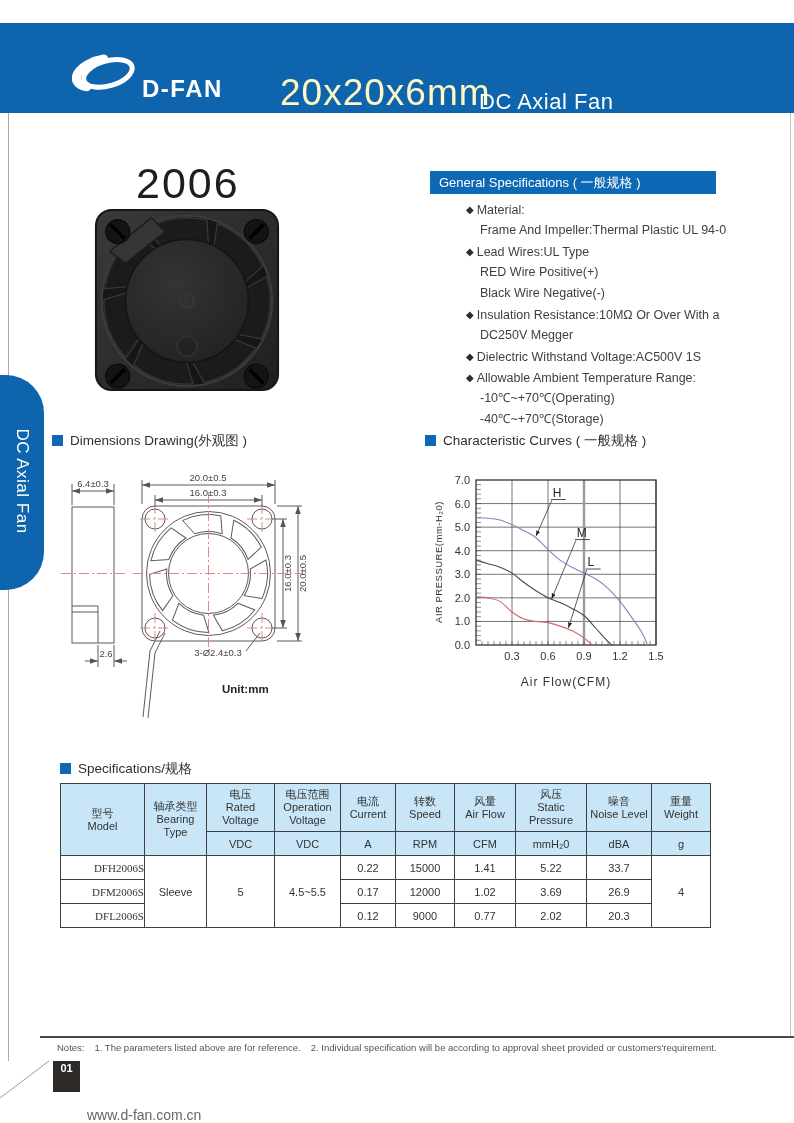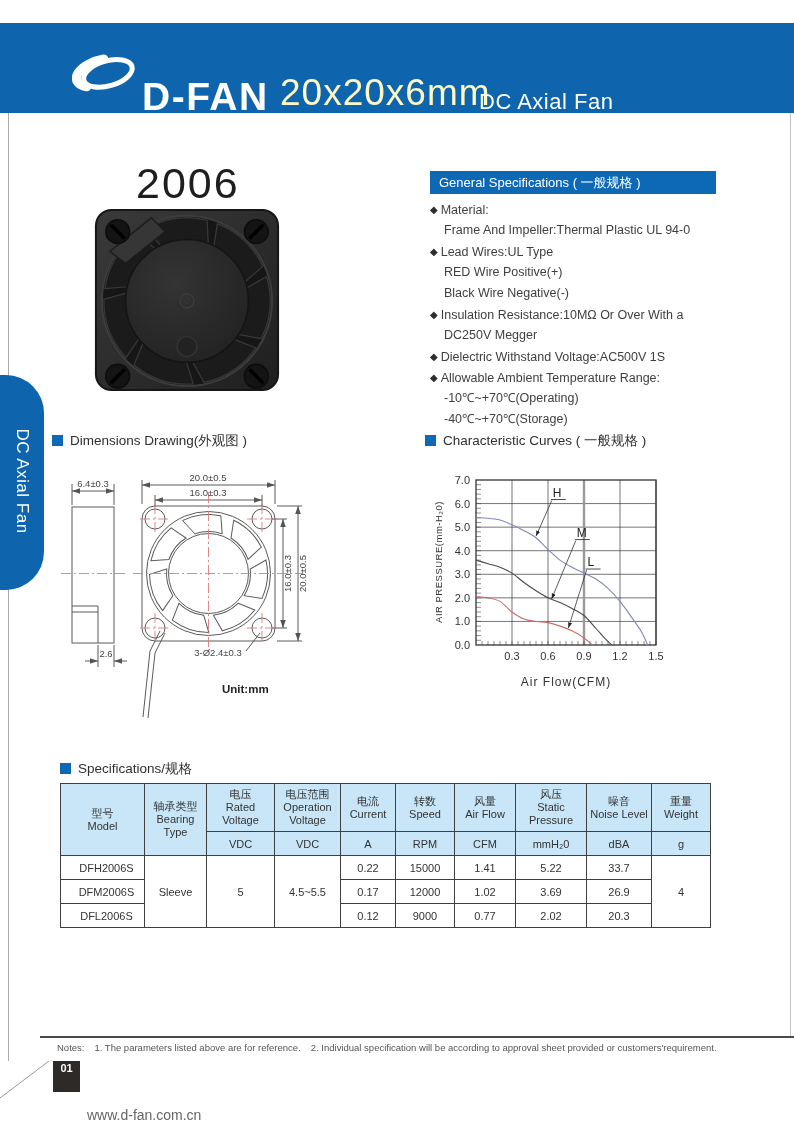--- a/index.html
+++ b/index.html
@@ -1,36 +1,36 @@
 <!DOCTYPE html>
 <html><head>
 <meta charset="utf-8">
 <style>
   html,body{margin:0;padding:0;background:#e8e8e8;}
   #page{position:relative;width:794px;height:1123px;background:#fff;margin:0 auto;
         font-family:"Liberation Sans",sans-serif;color:#3c3c3c;overflow:hidden;}
   .abs{position:absolute;}
   
   #band{left:0;top:23px;width:794px;height:90px;background:#0e64ad;}
-  #brand{left:142px;top:52px;font-size:39px;font-weight:bold;color:#fff;letter-spacing:1.5px;}
+  #brand{left:142px;top:52px;font-size:24px;font-weight:bold;color:#fff;letter-spacing:1.5px;}
   #sizeTitle{left:280px;top:49px;font-size:37px;color:#fef9c3;letter-spacing:1px;}
   #prodType{left:479px;top:66px;font-size:22px;color:#fff;letter-spacing:.5px;}
   
   #sideTab{left:0;top:375px;width:44px;height:215px;background:#0e64ad;border-radius:0 38px 38px 0;}
   #sideTabText{left:-64px;top:96px;width:172px;text-align:center;color:#fff;font-size:17px;
                transform:rotate(90deg);letter-spacing:.5px;}
   
   .vline{width:1px;background:#aaa;}
   
   #modelHeading{left:136px;top:131px;font-size:43px;color:#1e1e1e;letter-spacing:2px;margin-top:28px;}
   
   #gsBar{left:430px;top:171px;width:286px;height:23px;background:#0d68b6;color:#fff;
          font-size:13px;line-height:23px;padding-left:9px;box-sizing:border-box;}
   #gsList{left:430px;top:199px;width:330px;font-size:12.5px;color:#3f3f3f;}
-  .gs-line{height:21px;line-height:21px;white-space:nowrap;}
+  .gs-line{height:21px;line-height:21px;white-space:nowrap;margin-left:36px;}
   .gs-bullet{font-size:10px;color:#2e2e2e;margin-right:3px;vertical-align:1px;}
   .gs-cont{padding-left:14px;}
   
   .secTitle{font-size:13.5px;color:#2f2f2f;}
   .sq{display:inline-block;width:11px;height:11px;background:#0d68b6;margin-right:7px;vertical-align:-1px;}
   
   .ctick{font-size:11px;fill:#333;font-family:"Liberation Sans",sans-serif;}
   .cyl{font-size:9.5px;fill:#333;letter-spacing:.5px;}
   .cxl{font-size:12px;fill:#333;letter-spacing:1px;}
   .cann{font-size:12px;fill:#222;}
@@ -38,21 +38,21 @@
   .dtxt{font-size:9.5px;fill:#444;font-family:"Liberation Sans",sans-serif;}
   .dunit{font-size:11.5px;font-weight:bold;fill:#222;}
   
   #specTable{left:60px;top:783px;width:650px;border-collapse:collapse;table-layout:fixed;
              font-size:11px;color:#333;}
   #specTable th,#specTable td{border:1px solid #3f3f3f;padding:0;text-align:center;font-weight:normal;}
   #specTable thead th{background:#c8e6f7;}
   #specTable .hrow th{height:47px;}
   #specTable .urow th{height:23px;}
   #specTable tbody td{height:23px;background:#fff;}
-  #specTable td.model{text-align:center;padding-left:8px;}
+  #specTable td.model{text-align:right;padding-left:8px;font-family:Liberation Serif, serif;}
   .hl{line-height:13px;}
   
   #notesLine{left:40px;top:1036px;width:754px;height:2px;background:#4a4a4a;}
   #notes{left:57px;top:1042px;font-size:9.5px;color:#555;white-space:nowrap;}
   #notes span{margin-right:10px;}
   #pageBadge{left:53px;top:1061px;width:27px;height:31px;background:#2d2a28;color:#fff;
              font-size:11px;font-weight:bold;text-align:center;line-height:15px;}
   #website{left:87px;top:1062px;font-size:14px;color:#666;margin-top:45px;}
 </style>
 </head>

